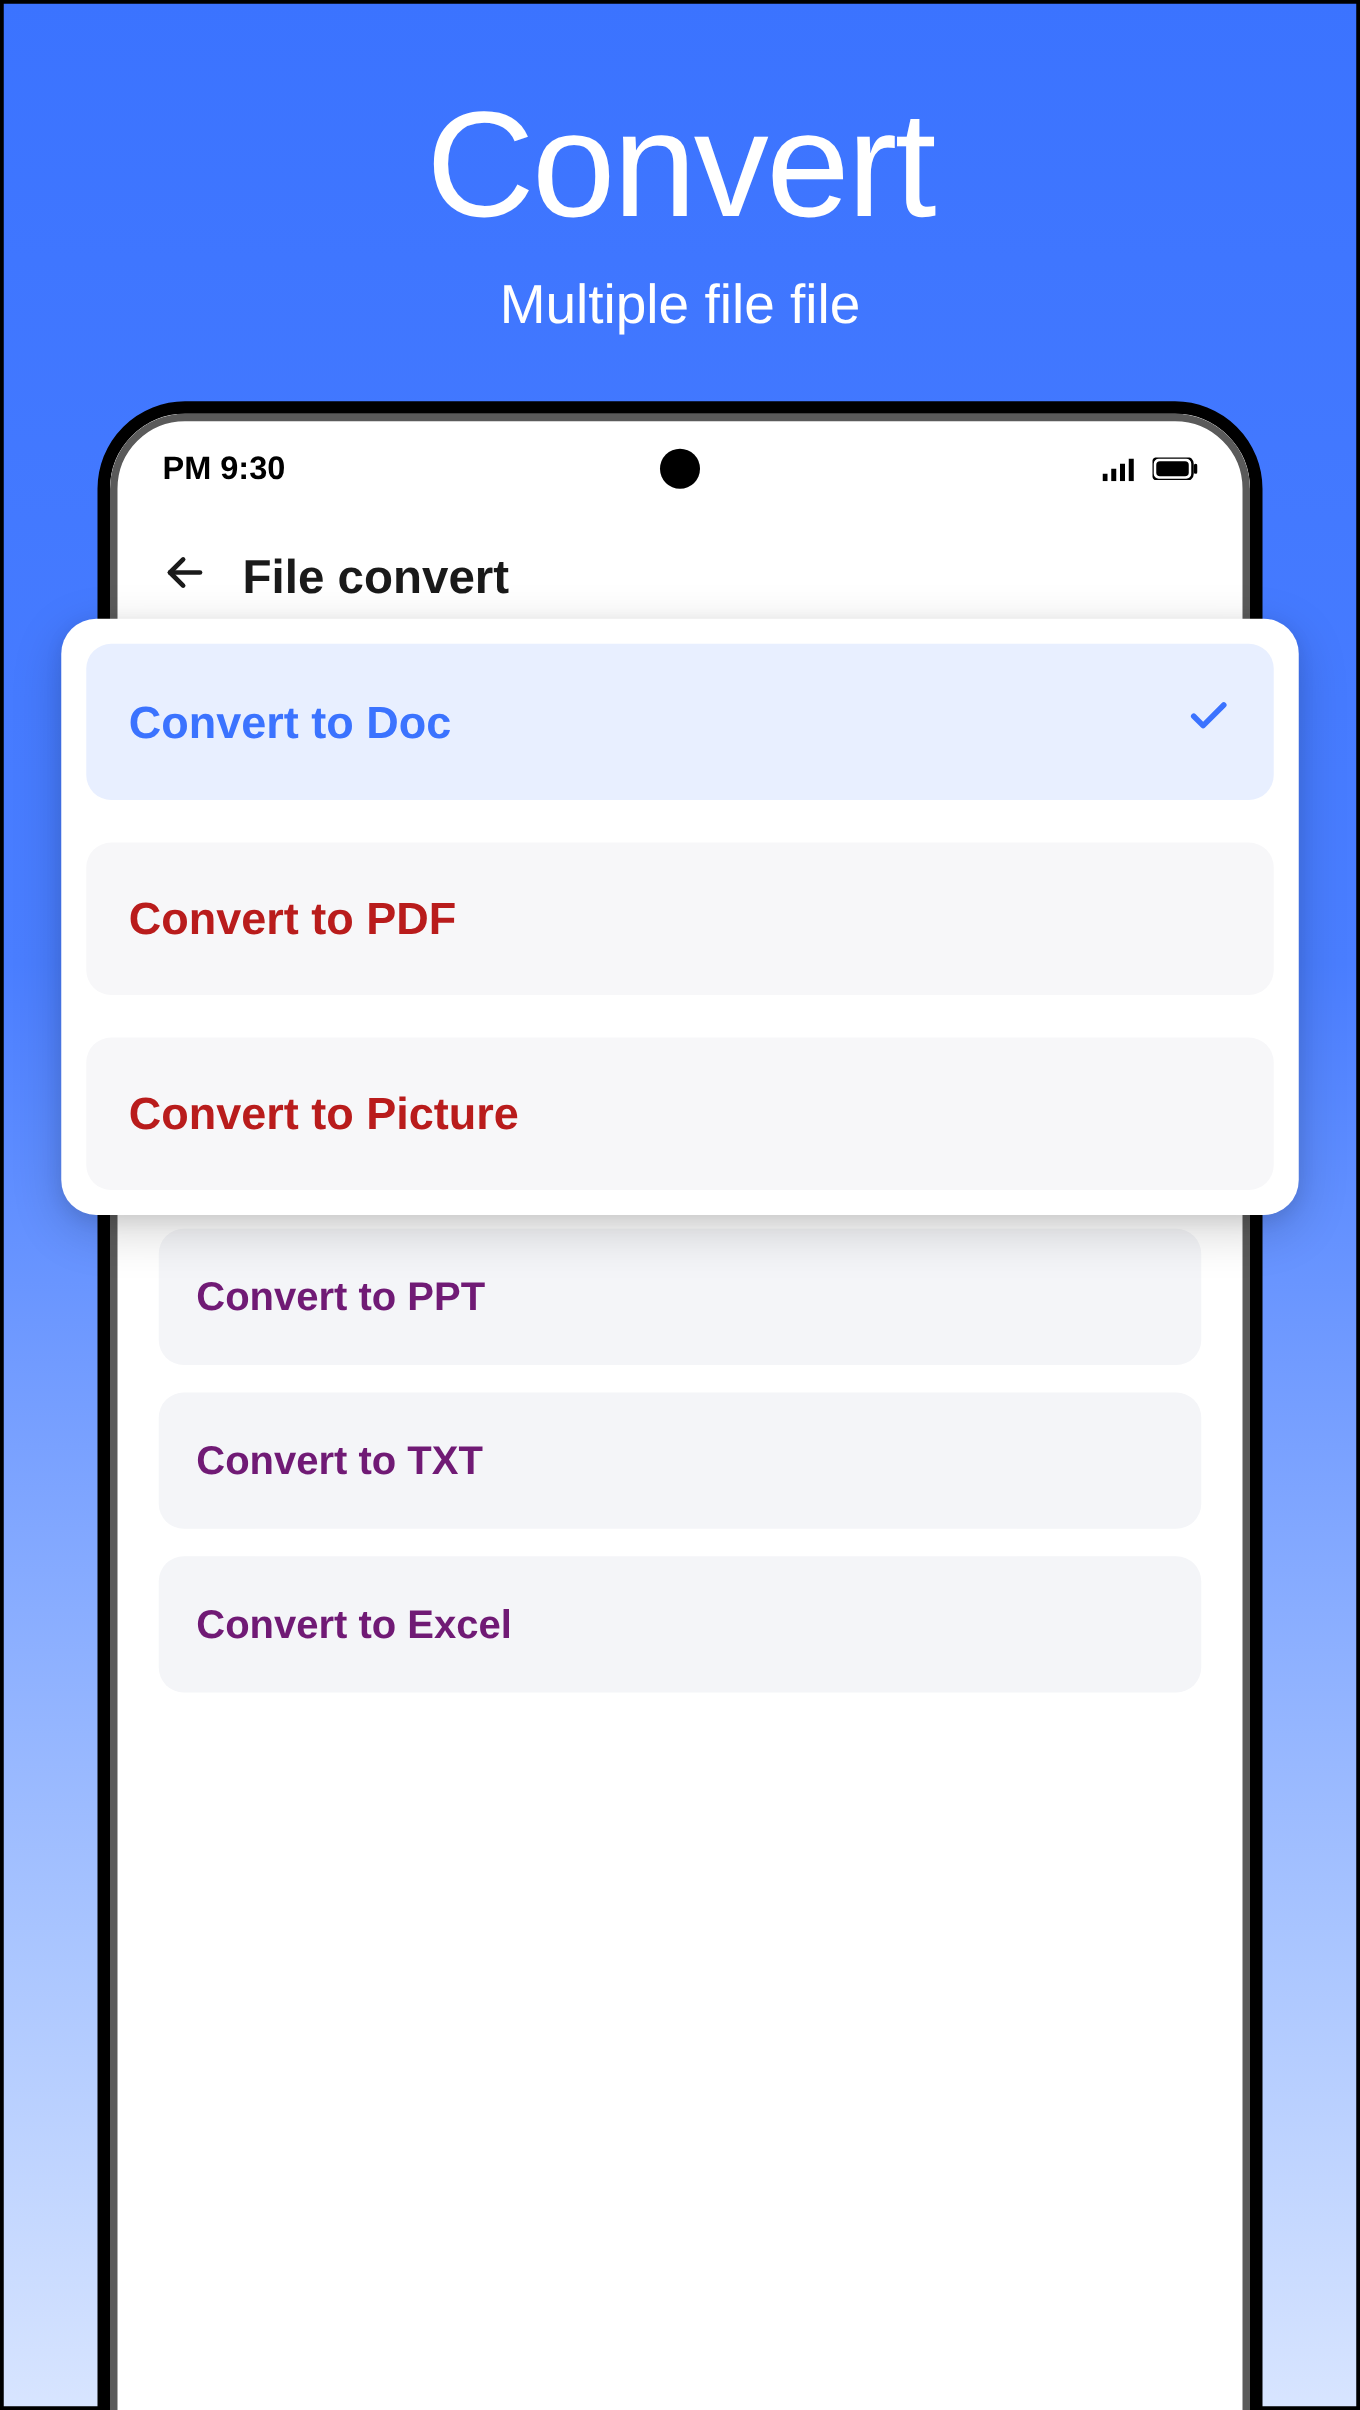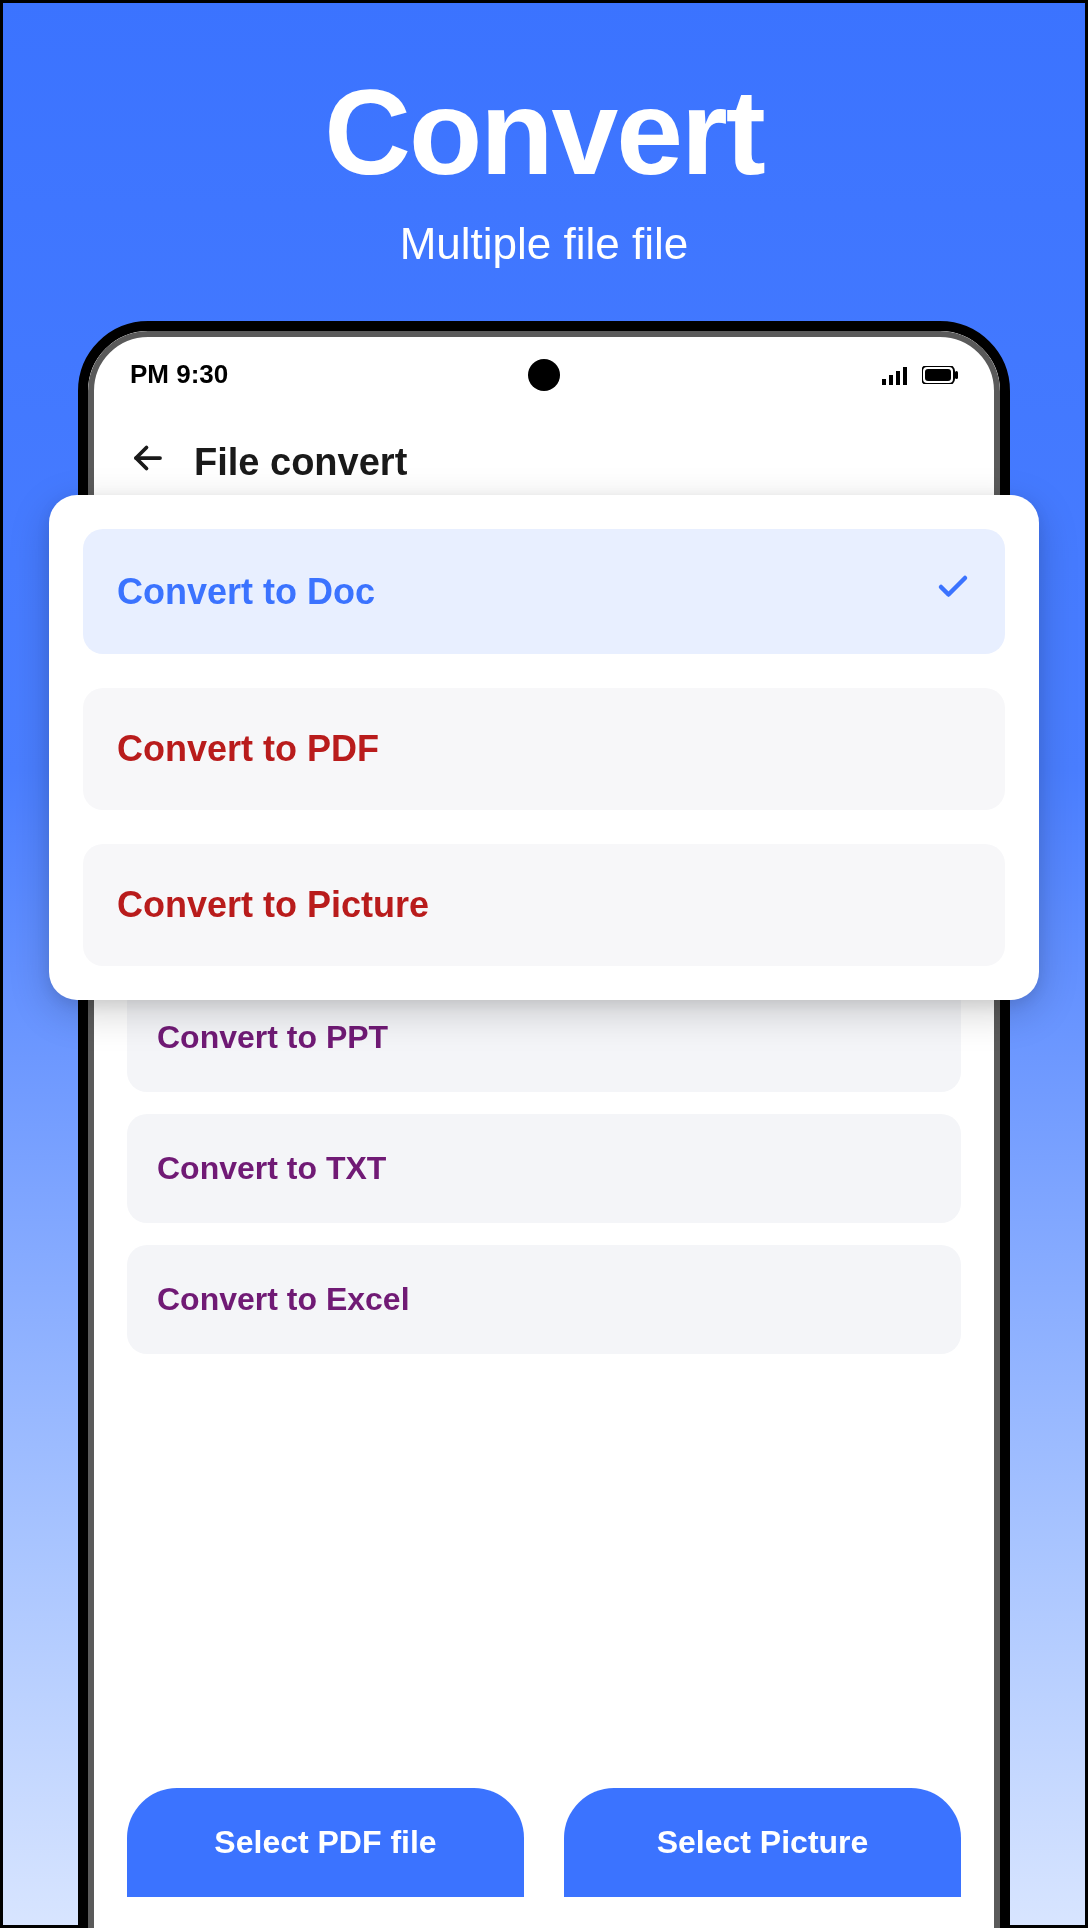--- a/index.html
+++ b/index.html
@@ -16,21 +16,21 @@
       inset: 0;
       border: 3px solid #000;
     }
     .hero {
       text-align: center;
       color: #fff;
       padding-top: 60px;
     }
     .hero-title {
       font-size: 120px;
-      font-weight: 700;
+      font-weight: 400;
       letter-spacing: -2px;
     }
     .hero-sub {
       font-size: 44px;
       font-weight: 500;
       margin-top: 18px;
     }
     .phone-frame {
       position: absolute;
       top: 318px;
@@ -85,21 +85,21 @@
       color: #1a1a1a;
     }
     .floating-card {
       position: absolute;
       top: 492px;
       left: 46px;
       right: 46px;
       background: #fff;
       border-radius: 28px;
       box-shadow: 0 12px 40px rgba(0,0,0,0.18), 0 4px 14px rgba(0,0,0,0.08);
-      padding: 34px;
+      padding: 20px;
       z-index: 10;
     }
     .option {
       border-radius: 20px;
       padding: 40px 34px;
       margin-bottom: 34px;
       font-size: 36px;
       font-weight: 600;
       background: #f7f7f9;
       color: #b91c1c;
@@ -216,17 +216,13 @@
       </span>
     </div>
     <div class="option">
       <span>Convert to PDF</span>
     </div>
     <div class="option">
       <span>Convert to Picture</span>
     </div>
   </div>
 
-  <div class="bottom-buttons">
-    <button class="action-btn">Select PDF file</button>
-    <button class="action-btn">Select Picture</button>
-  </div>
 </div>
 
 </body></html>

